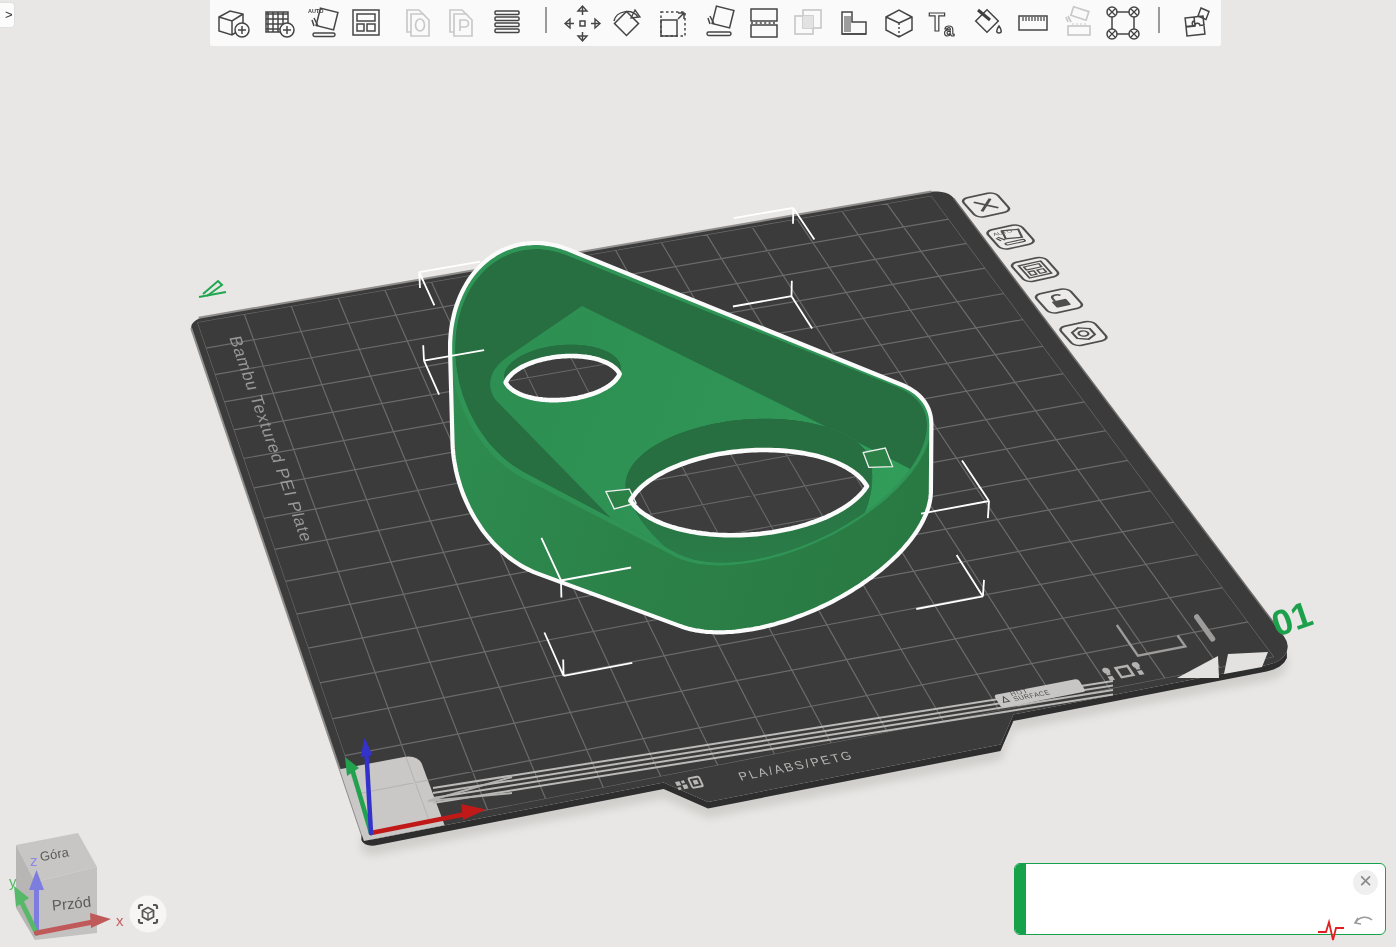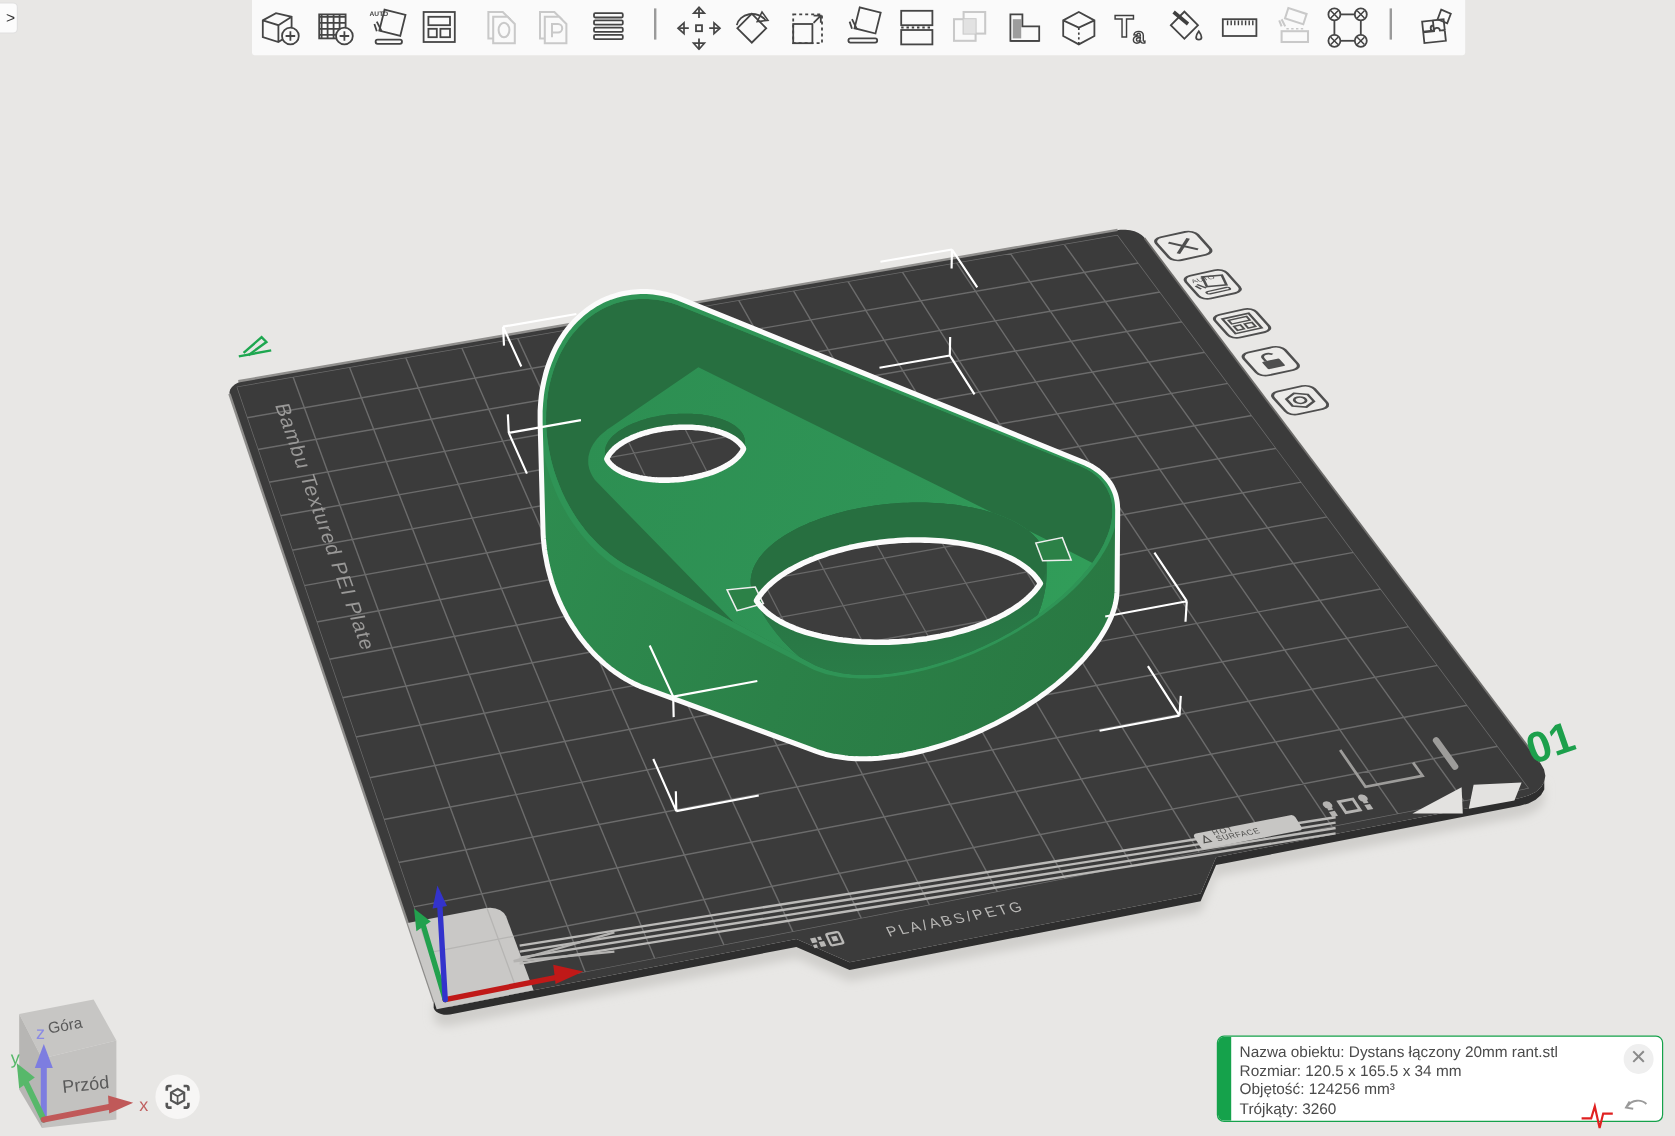--- a/index.html
+++ b/index.html
@@ -310,21 +310,17 @@
 <svg style="position:absolute;left:129px;top:895px" width="38" height="38" viewBox="0 0 38 38">
 <circle cx="19" cy="19" r="18.5" fill="#f7f6f5"></circle>
 <g stroke="#555" stroke-width="2.2" fill="none">
 <path d="M10 14v-2.5a1.5 1.5 0 0 1 1.5-1.5H14M24 10h2.5a1.5 1.5 0 0 1 1.5 1.5V14M28 24v2.5a1.5 1.5 0 0 1-1.5 1.5H24M14 28h-2.5a1.5 1.5 0 0 1-1.5-1.5V24"></path>
 <path d="M19 12.5l5.5 3v6.5l-5.5 3-5.5-3v-6.5Z" stroke-width="1.8"></path>
       <path d="M13.5 15.5L19 18.5l5.5-3M19 18.5V25" stroke-width="1.4"></path>
     </g>
 </svg>
 <div id="info">
     <div class="bar"></div>
-    <div class="tx">Nazwa obiektu: Dystans łączony 20mm rant.stl
-Rozmiar: 120.5 x 165.5 x 34 mm
-Objętość: 124256 mm³
-Trójkąty: 3260</div>
     <div class="cls">✕</div>
   </div>
 <svg style="position:absolute;left:1316px;top:900px" width="60" height="45" viewBox="0 0 60 45">
 <path d="M2 32h8l3-10 4 18 3-12h8" stroke="#e02020" stroke-width="1.8" fill="none"></path>
 <path d="M40 22c4-6 12-6 16-2M42 18l-3 5 6 1" stroke="#9a9a9a" stroke-width="1.6" fill="none"></path>
 </svg>
 </body></html>

